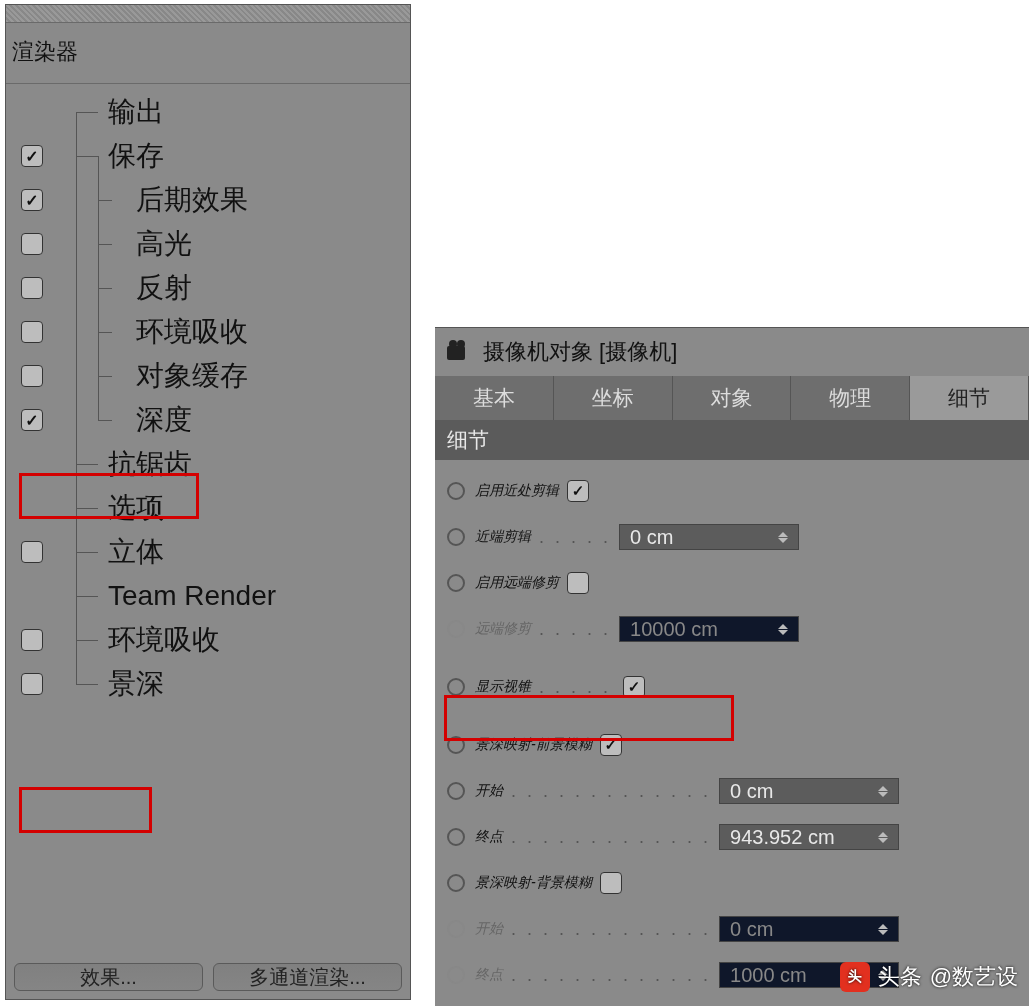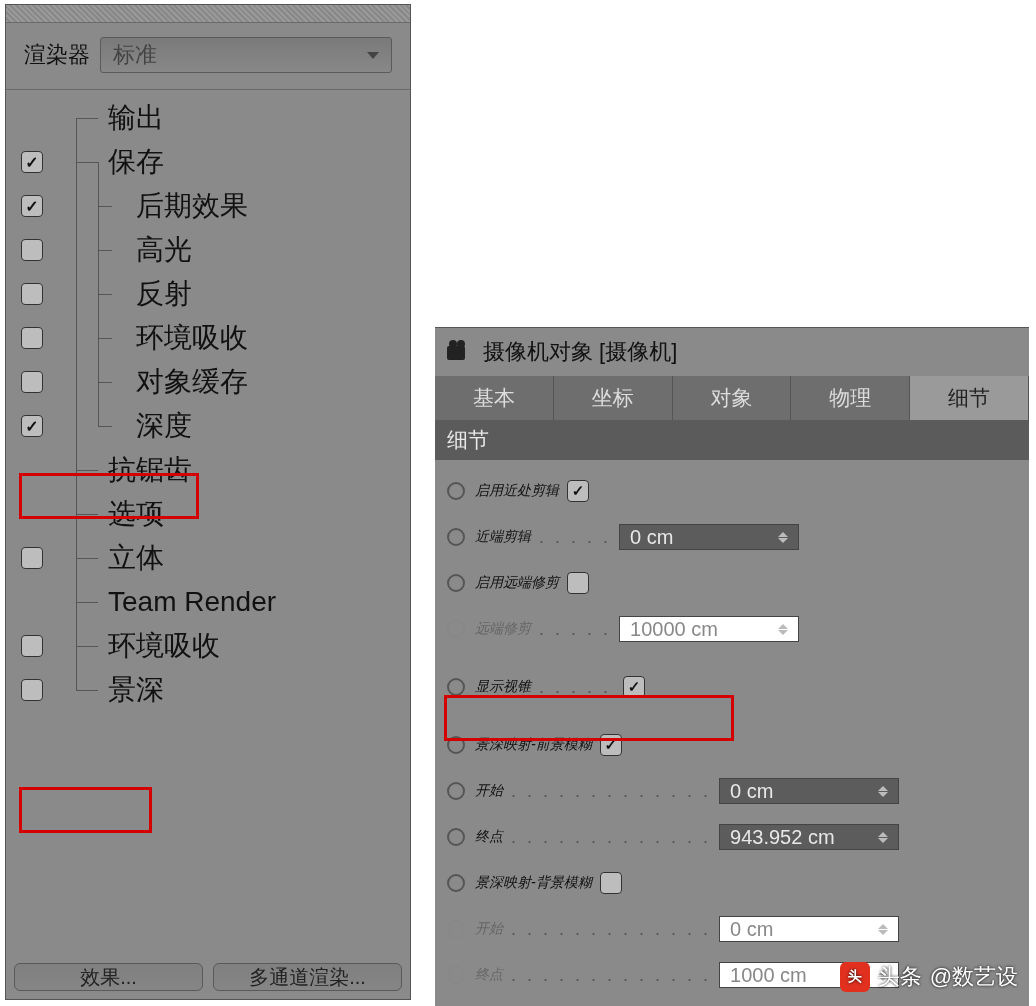--- a/index.html
+++ b/index.html
@@ -4,21 +4,21 @@
 <style>
   * { box-sizing: border-box; margin: 0; padding: 0; font-family: "Microsoft YaHei", "PingFang SC", Arial, sans-serif; }
   body { background: #fff; width: 1036px; height: 1006px; position: relative; }
   
   
   .left-panel {
     position: absolute; left: 5px; top: 4px; width: 406px; height: 996px;
     background: #8a8a8a; border: 1px solid #555;
   }
   .grip { height: 18px; background: repeating-linear-gradient(45deg,#999 0,#999 2px,#888 2px,#888 4px); border-bottom:1px solid #6a6a6a; }
-  .renderer-row { display:flex; align-items:center; gap:10px; padding: 14px 18px 16px 18px; border-bottom:1px solid #6a6a6a;}
+  .renderer-row { display:flex; align-items:center; gap:10px; padding: 14px 18px 16px 6px; border-bottom:1px solid #6a6a6a;}
   .renderer-label { color:#111; font-size:22px; font-weight:500; }
   .renderer-select { flex:1; height:36px; background: linear-gradient(#7a7a7a,#888); border:1px solid #5a5a5a; border-radius:3px; color:#444; font-size:22px; display:flex; align-items:center; padding:0 12px; justify-content:space-between;}
   .renderer-select .tri { width:0;height:0;border-left:6px solid transparent;border-right:6px solid transparent;border-top:7px solid #444;}
   
   .tree { padding: 6px 0 0 0; }
   .tree-row { display:flex; align-items:center; height:44px; position:relative;}
   .cb-col { width:52px; display:flex; justify-content:center; align-items:center;}
   .cb { width:22px; height:22px; border:1px solid #333; border-radius:4px; background:#bdbdbd; display:flex; align-items:center; justify-content:center;}
   .cb.checked::after { content:"✓"; color:#111; font-weight:bold; font-size:16px;}
   .cb.blank { background: transparent; border:none;}
@@ -58,43 +58,39 @@
   .props { padding: 8px 12px 16px 12px;}
   .prop-row { display:flex; align-items:center; height:46px; gap:4px;}
   .radio { width:18px;height:18px; border:2px solid #555; border-radius:50%; margin-right:6px; flex-shrink:0;}
   .radio.dim { border-color:#888;}
   .prop-label { color:#111; font-size:14px; white-space:nowrap;font-style:italic;}
   .prop-label.dim { color:#666;}
   .dots { flex:0 0 auto; color:#555; letter-spacing:3px; font-size:18px; margin: 0 4px;}
   .cbox { width:22px;height:22px; border:1px solid #333; border-radius:4px; background:#bdbdbd; display:inline-flex; align-items:center; justify-content:center; margin-left:4px;}
   .cbox.checked::after { content:"✓"; color:#111; font-weight:bold; font-size:15px;}
   .numfield { width:180px; height:26px; background:#5c5c5c; border:1px solid #444; color:#e8e8e8; font-size:20px; display:flex; align-items:center; padding:4px 10px; justify-content:space-between;}
-  .numfield.dim { color:#888; background:#ffffff;}
+  .numfield.dim { color:#888; background:#0f172a;}
   .spinner { display:flex; flex-direction:column; gap:1px;}
   .spinner div { width:0;height:0;border-left:5px solid transparent;border-right:5px solid transparent;}
   .spinner .up { border-bottom:5px solid #bbb;}
   .spinner .down { border-top:5px solid #bbb;}
   .spacer12 { height:12px;}
   
   #hl-dof-front { position:absolute; left:444px; top:695px; width:290px; height:46px; border:3px solid #d40000; pointer-events:none;}
   
   .watermark { position:absolute; right:18px; bottom:14px; display:flex; align-items:center; gap:8px; color:#fff; font-size:22px; font-weight:500; text-shadow:0 0 3px #000;}
   .wm-logo { width:30px;height:30px; background:#e2301f; border-radius:6px; display:flex; align-items:center; justify-content:center; color:#fff; font-size:14px; font-weight:bold;}
 </style>
 </head>
 <body>
 
 <div class="left-panel">
   <div class="grip"></div>
   <div class="renderer-row">
     <span class="renderer-label">渲染器</span>
-    <div class="renderer-select">
-      <span>标准</span>
-      <span class="tri"></span>
-    </div>
   </div>
 
   <div class="tree">
 
     <div class="tree-row">
         <div class="cb-col">
           <div class="cb blank"></div>
         </div>
       <div class="tree-lines">
           <div class="vline" style="top:50%"></div>

